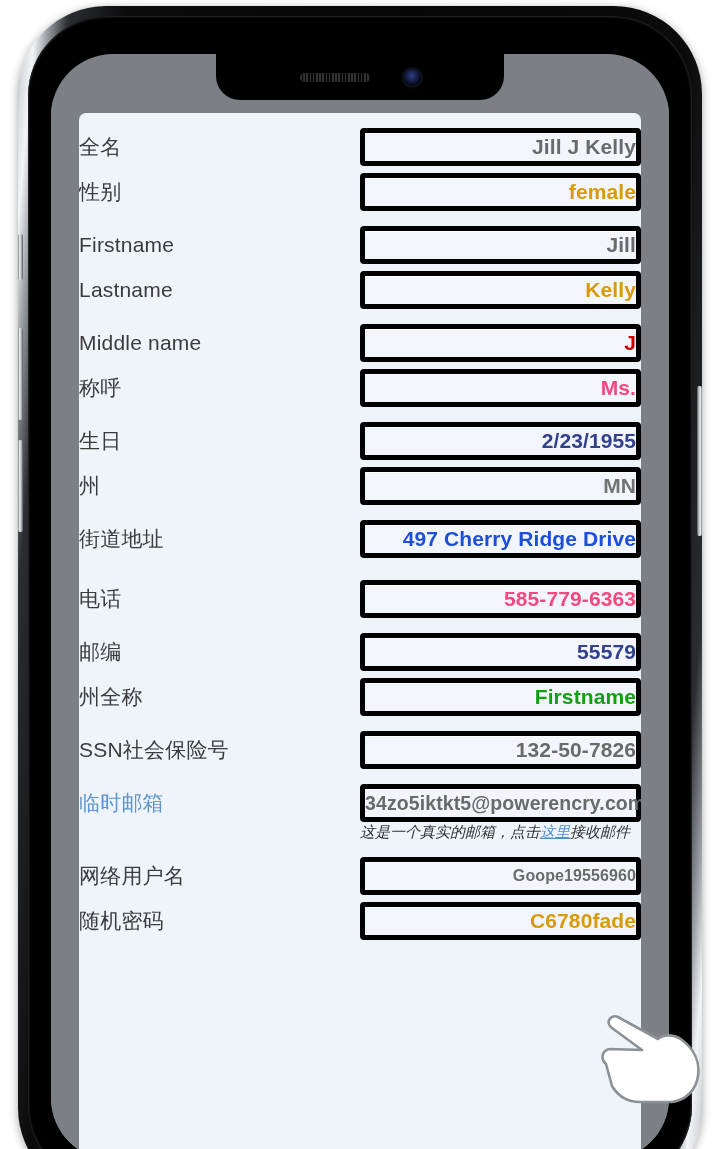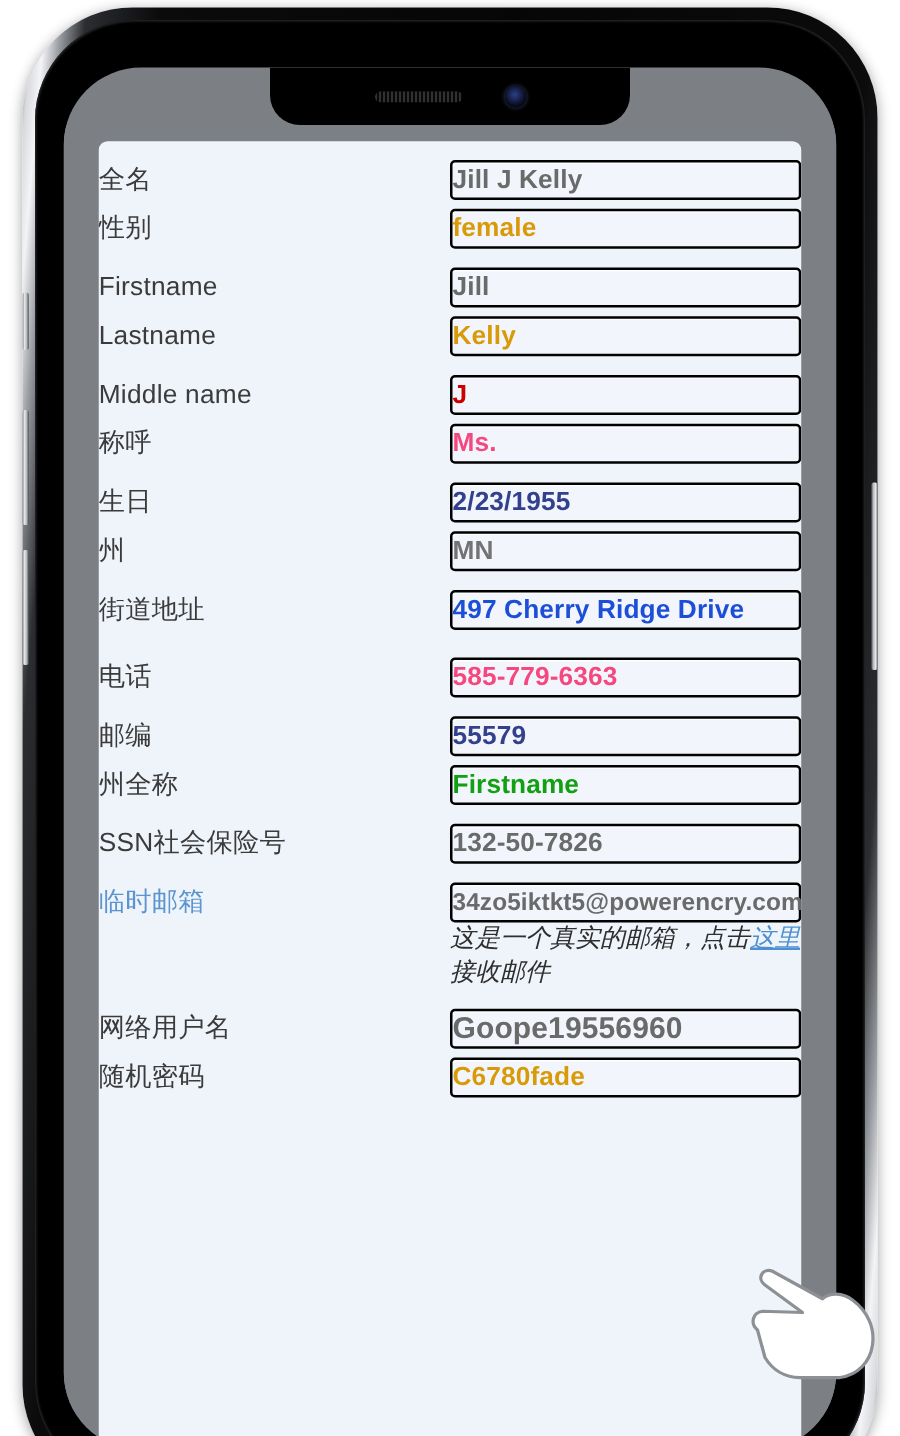--- a/index.html
+++ b/index.html
@@ -132,45 +132,46 @@
     width: 205px;
     padding-right: 14px;
     color: #3b3b3b;
     font-size: 21px;
     line-height: 1.25;
     font-weight: 400;
     letter-spacing: .2px;
   }
   .lbl-cell.link-label { color: #5b94cf; }
   .val-cell {
-    border: 2px solid #000000;
+    border: 5px solid #000000;
     border-radius: 4px;
     background: #f2f6fc;
     box-shadow: inset 0 1px 0 #ffffff;
     padding: 10px 0 10px 13px;
     height: 28px;
+    text-align: right;
   }
   .val {
     font-size: 21px;
     font-weight: bold;
     white-space: nowrap;
     letter-spacing: .1px;
   }
-  .val.small { font-size: 24px; }
+  .val.small { font-size: 16px; }
   .val.tiny  { font-size: 19.5px; }
 
   .spacer-row td { height: 15px; border: none; background: transparent; }
   .spacer-row-sm td { height: 7px; border: none; background: transparent; }
 
   .note-cell {
     border: none;
     background: transparent;
     padding: 4px 6px 4px 13px;
     font-style: italic;
-    font-size: 20px;
+    font-size: 15px;
     line-height: 1.35;
     color: #2f2f2f;
   }
   .note-cell a {
     color: #4d8fd2;
     text-decoration: underline;
   }
 
   
   #hand-cursor {

